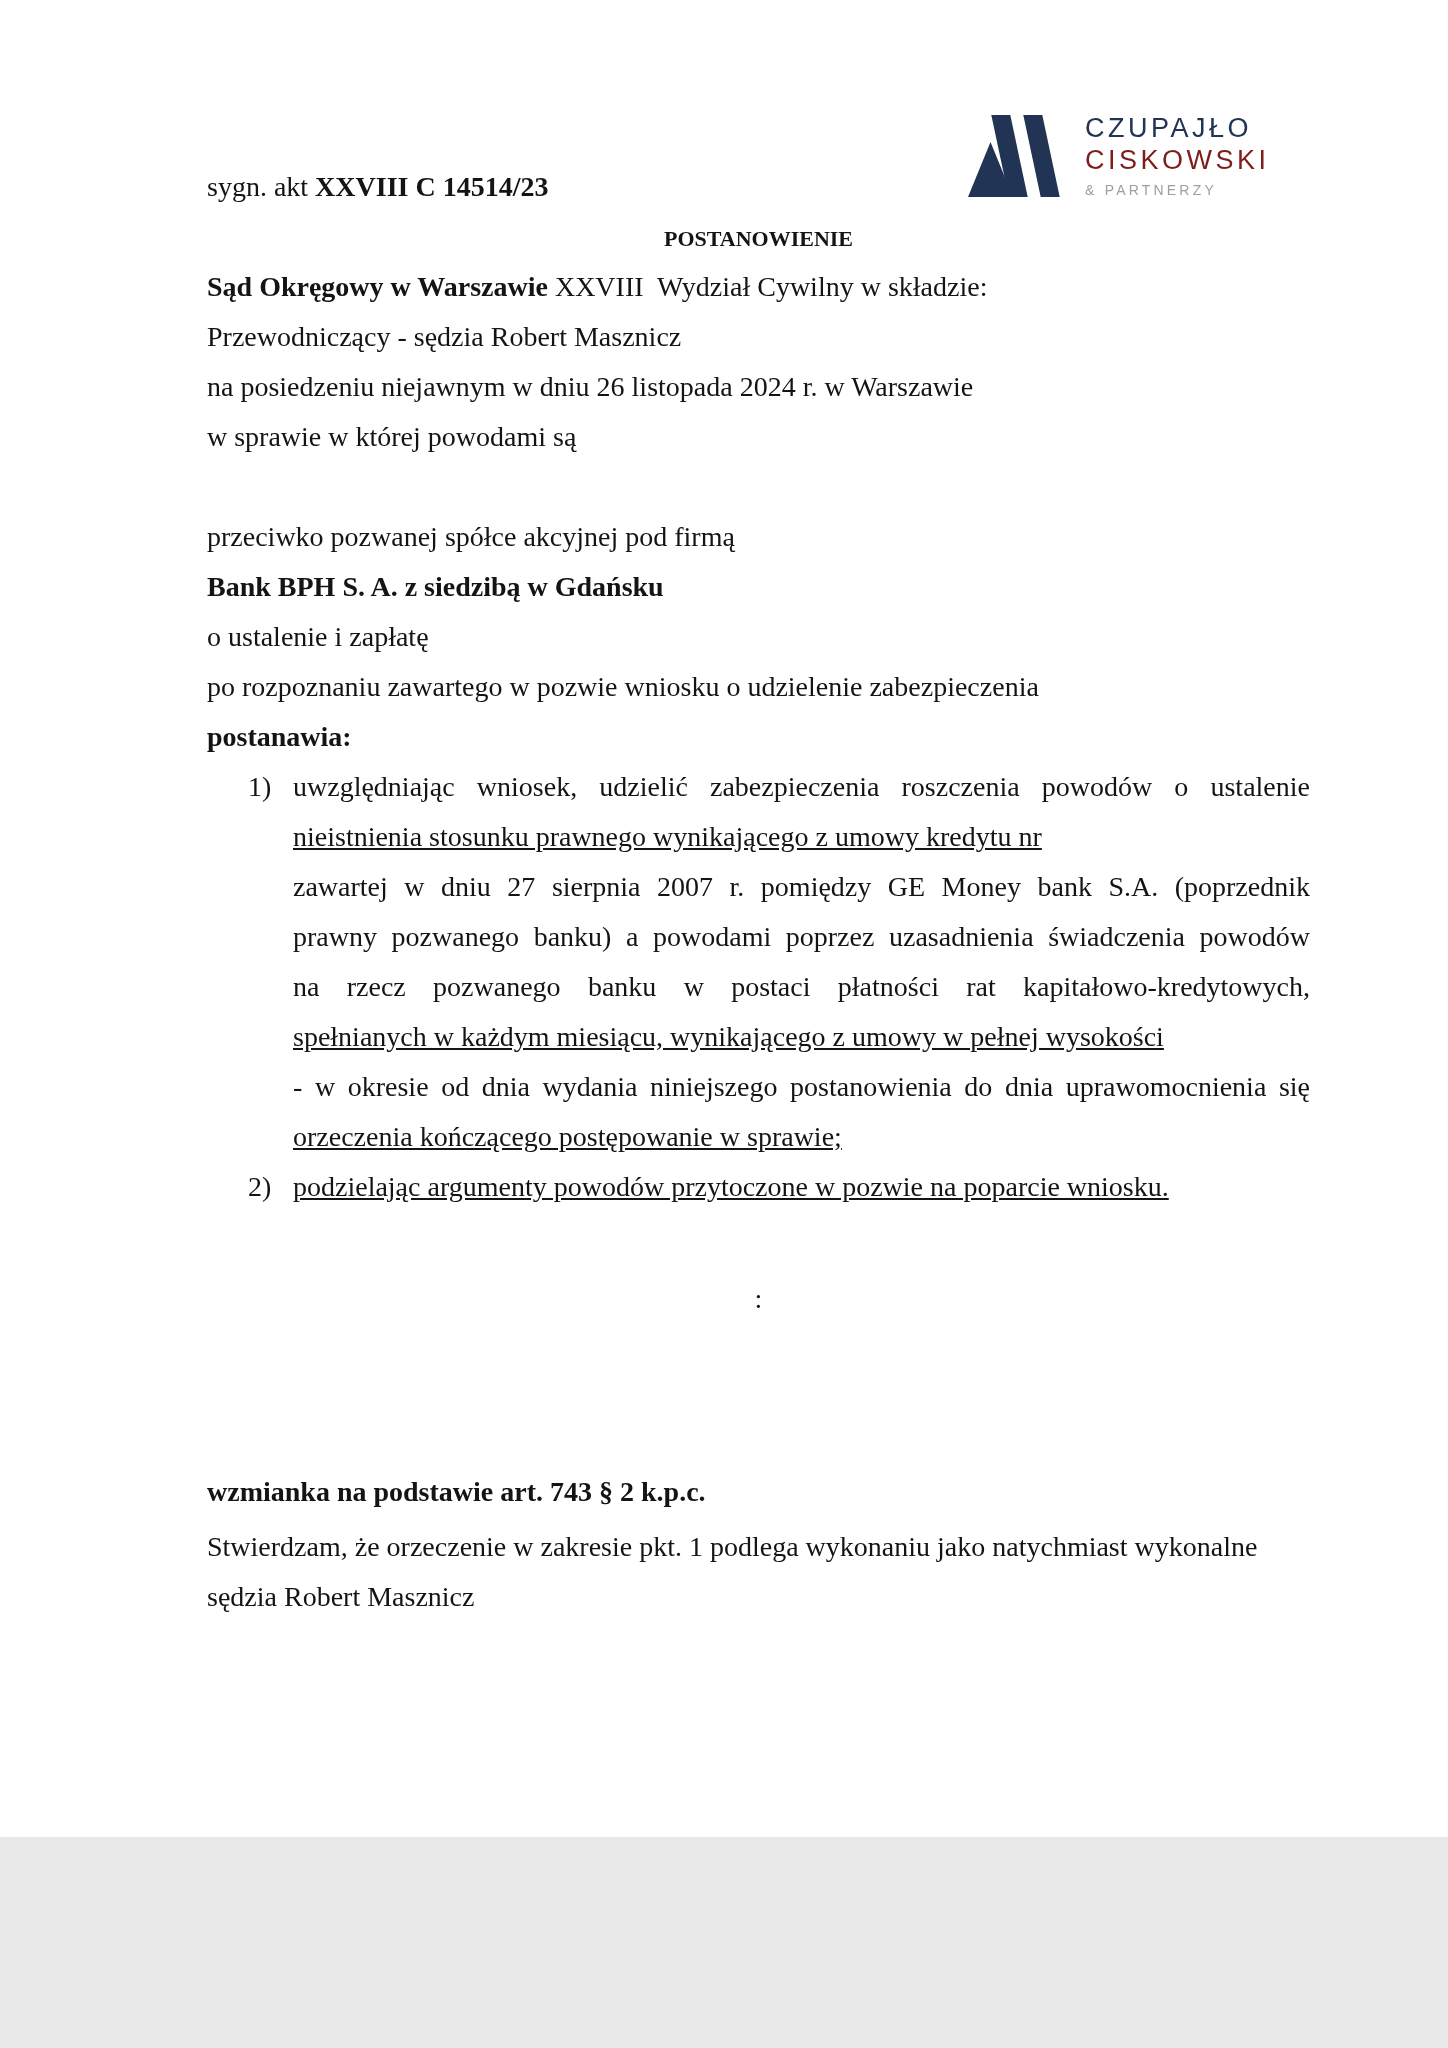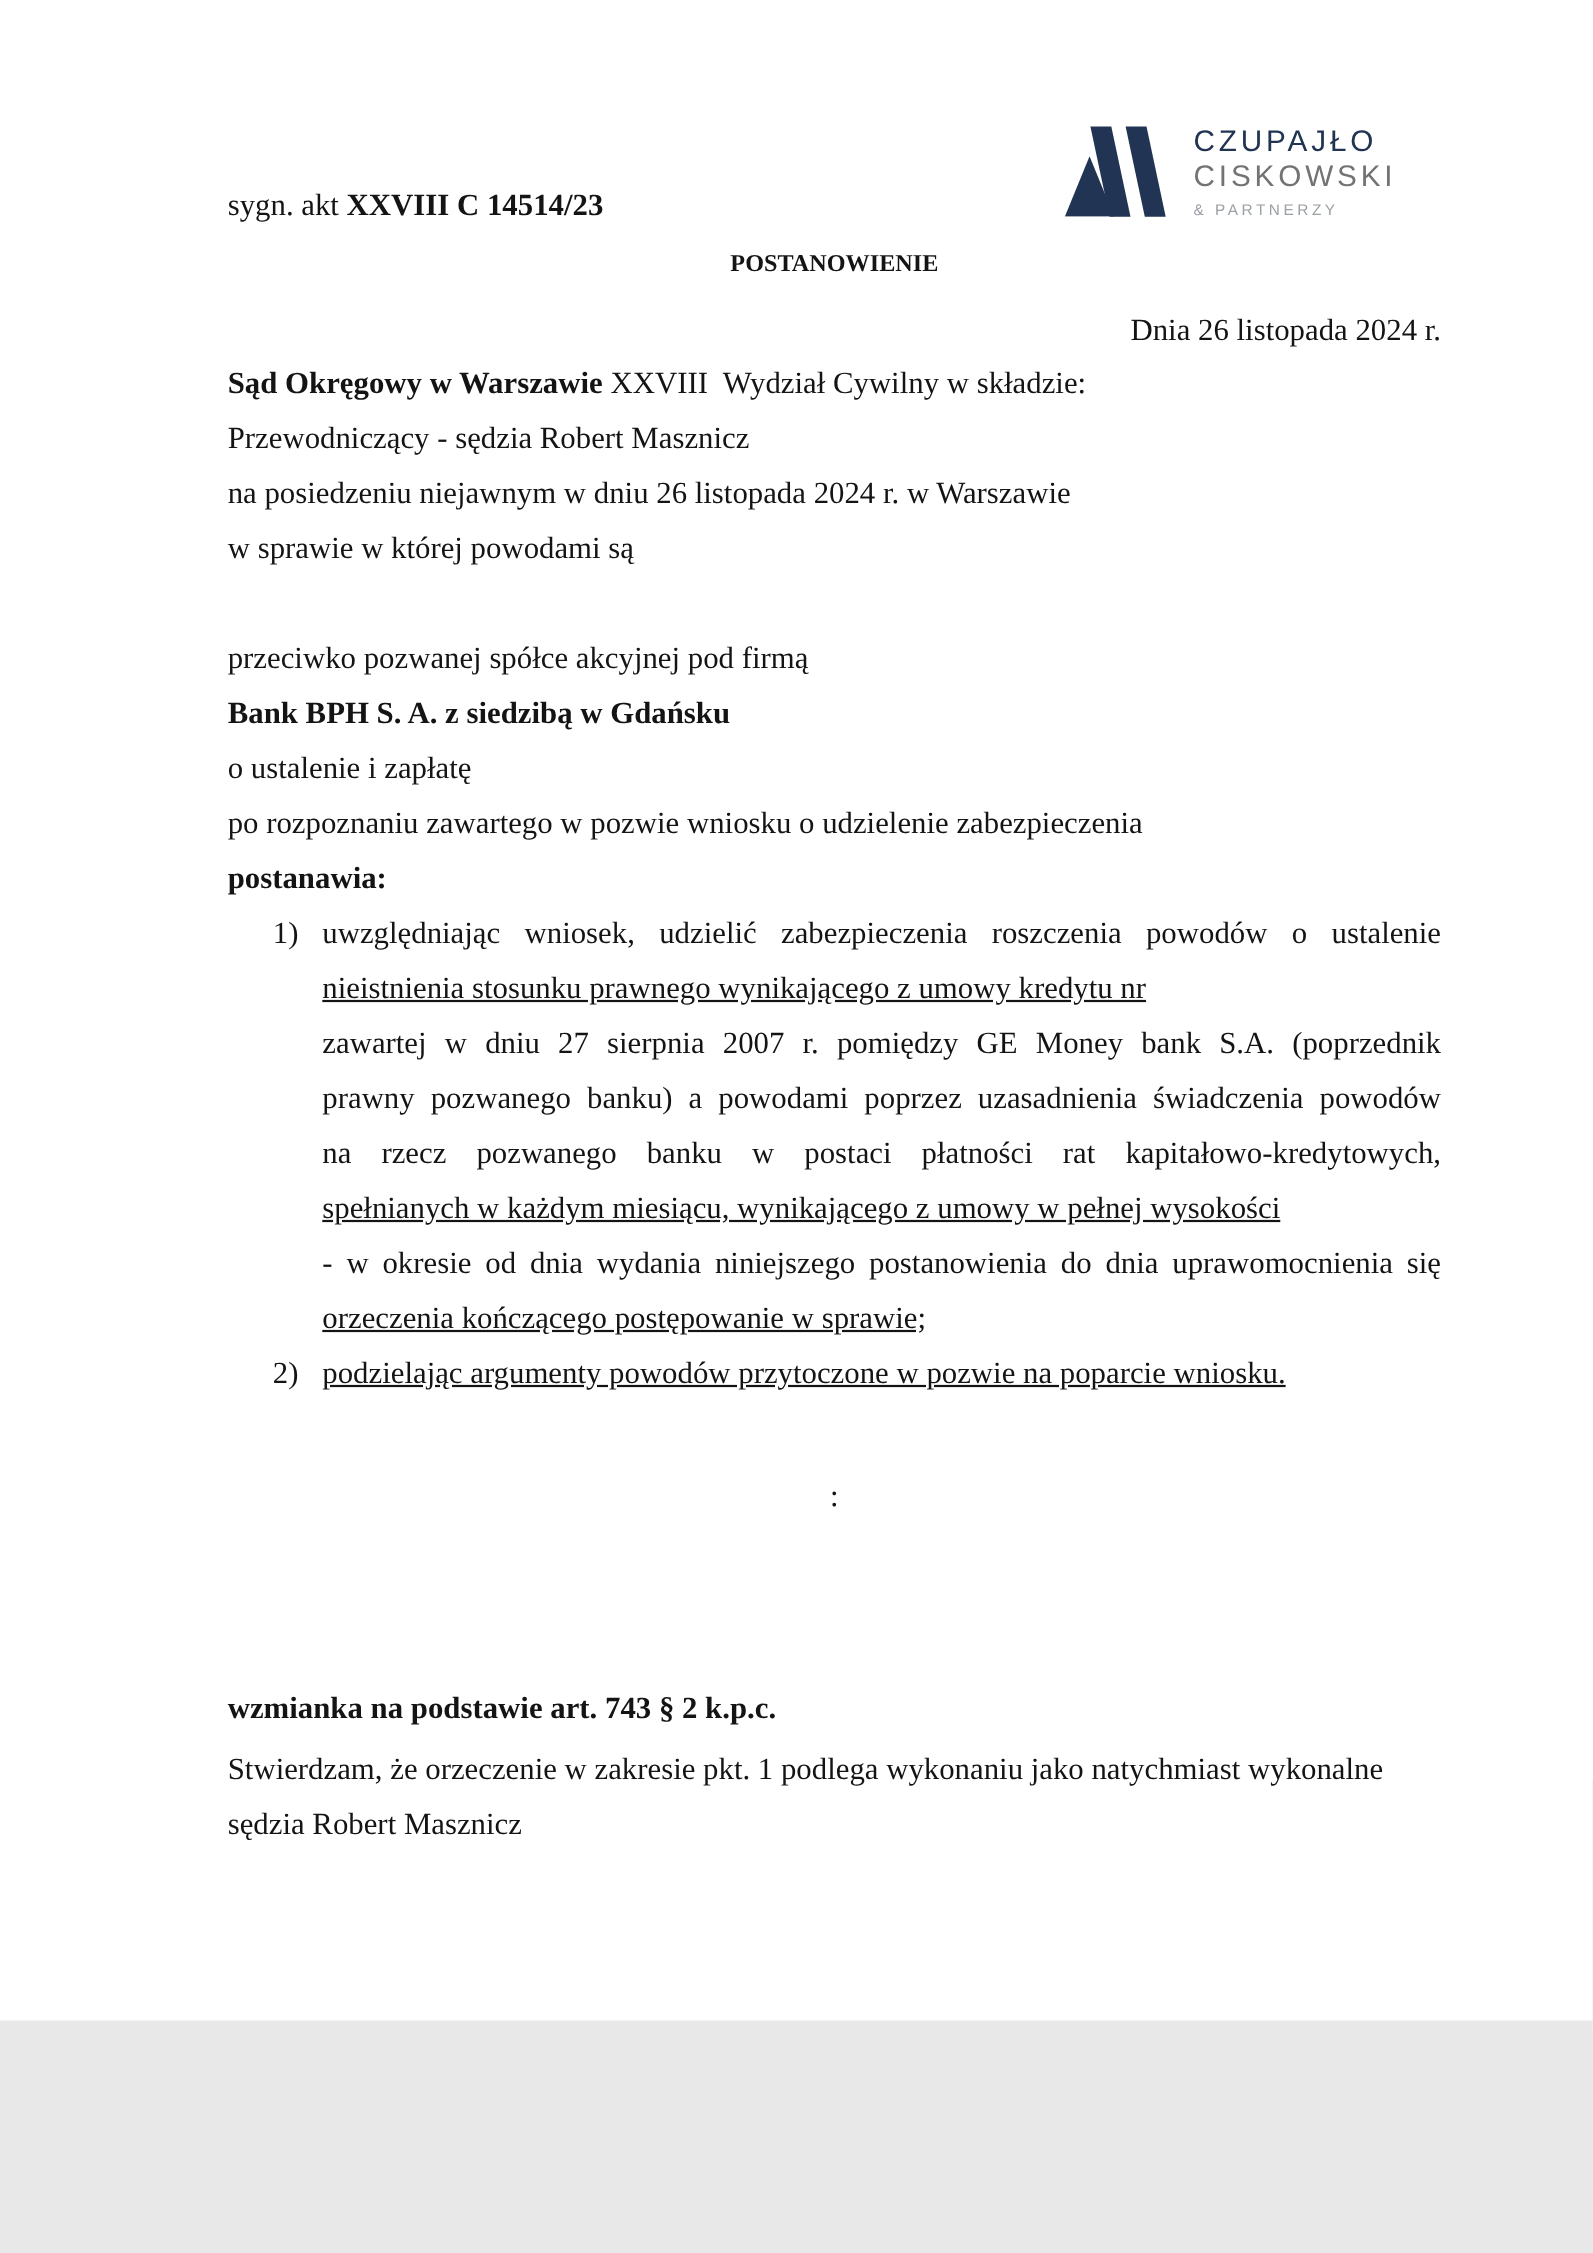--- a/index.html
+++ b/index.html
@@ -85,32 +85,31 @@
 <div class="page">
 
   <div class="logo">
     <div class="logo-mark">
       <div class="logo-tri" style="background:#213453;"></div>
       <div class="logo-bar b1" style="background:#213453;"></div>
       <div class="logo-bar b2" style="background:#213453;"></div>
     </div>
     <div class="logo-text">
       <div class="logo-line1" style="color:#213453;">CZUPAJŁO</div>
-      <div class="logo-line2" style="color:#737373;">CISKOWSKI</div>
+      <div class="logo-line2" style="color:#7f1d1d;">CISKOWSKI</div>
       <div class="logo-line3" style="color:#9ba0a4;">&amp; PARTNERZY</div>
     </div>
   </div>
 
   <div class="content">
 
     <div class="line"><span>sygn. akt </span><span class="b">XXVIII C 14514/23</span></div>
 
     <div class="doc-title">POSTANOWIENIE</div>
 
-    <div class="date-line">Dnia 26 listopada 2024 r.</div>
 
     <div class="intro">
       <div class="line"><span class="b">Sąd Okręgowy w Warszawie</span><span> XXVIII  Wydział Cywilny w składzie:</span></div>
       <div class="line">Przewodniczący - sędzia Robert Masznicz</div>
       <div class="line">na posiedzeniu niejawnym w dniu 26 listopada 2024 r. w Warszawie</div>
       <div class="line">w sprawie w której powodami są</div>
       <div class="blank-line"></div>
       <div class="line">przeciwko pozwanej spółce akcyjnej pod firmą</div>
       <div class="line b">Bank BPH S. A. z siedzibą w Gdańsku</div>
       <div class="line">o ustalenie i zapłatę</div>

